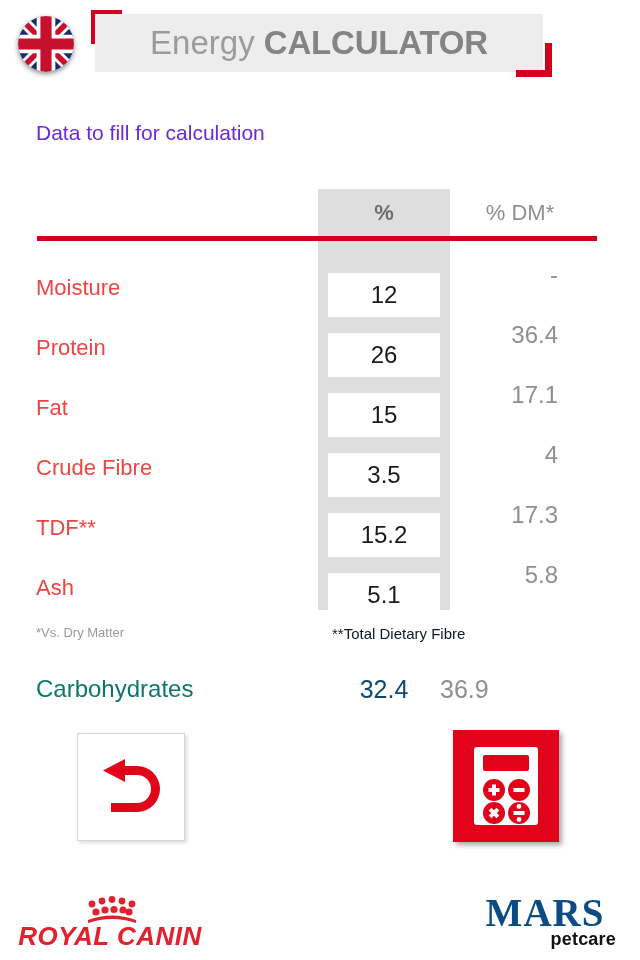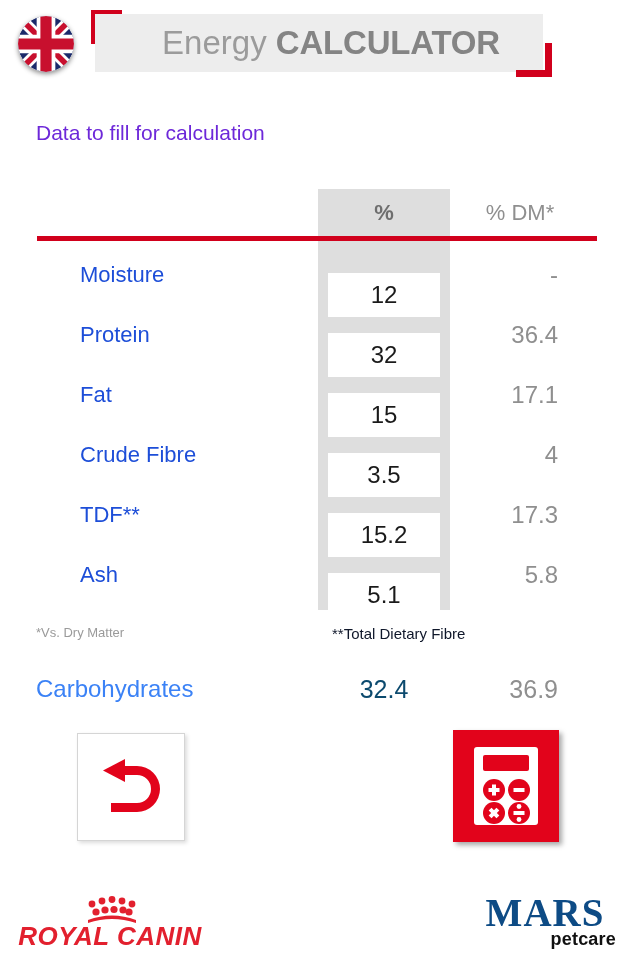--- a/index.html
+++ b/index.html
@@ -41,21 +41,20 @@
   #title-text {
     position: absolute;
     left: 0; top: 0;
     width: 448px; height: 58px;
     line-height: 58px;
     text-align: center;
     font-size: 33px;
     white-space: nowrap;
     color: #9b9b9b;
     font-weight: 300;
-    padding-left: 12px;
   }
   #title-text .strong {
     font-weight: bold;
     color: #848484;
     letter-spacing: -0.2px;
   }
   
   .bracket { position: absolute; background: #d1001c; }
   #br-tl-h { left: 91px; top: 10px;  width: 31px; height: 7px; }
   #br-tl-v { left: 91px; top: 10px;  width: 7px;  height: 34px; }
@@ -106,27 +105,26 @@
   }
 
   .row {
     position: absolute;
     left: 0;
     width: 640px;
     height: 60px;
   }
   .row-label {
     position: absolute;
-    left: 36px; top: 0;
+    left: 36px; top: 13px;
     height: 60px;
     line-height: 60px;
     font-size: 22px;
-    color: #1d4ed8;
-    white-space: nowrap;
-    margin-left: 44px;
+    color: #ef4444;
+    white-space: nowrap;
   }
   .row-input {
     position: absolute;
     left: 328px; top: 8px;
     width: 112px; height: 44px;
     background: #ffffff;
     box-sizing: border-box;
     text-align: center;
     line-height: 44px;
     font-size: 24px;
@@ -157,31 +155,31 @@
     font-size: 15px;
     color: #0f172a;
     white-space: nowrap;
   }
 
   
   #carb-row { position: absolute; left: 0; top: 665px; width: 640px; height: 48px; }
   #carb-label {
     position: absolute; left: 36px; top: 0;
     height: 48px; line-height: 48px;
-    font-size: 24px; color: #3b82f6; white-space: nowrap;
+    font-size: 24px; color: #0f766e; white-space: nowrap;
   }
   #carb-pct {
     position: absolute; left: 318px; top: 0;
     width: 132px; height: 48px; line-height: 48px;
     text-align: center; font-size: 25px; color: #0c4a6e;
   }
   #carb-dm {
     position: absolute; left: 440px; top: 0;
     width: 118px; height: 48px; line-height: 48px;
-    text-align: right; font-size: 25px; color: #8f8f8f;
+    text-align: left; font-size: 25px; color: #8f8f8f;
   }
 
   
   #back-button {
     position: absolute;
     left: 77px; top: 733px;
     width: 108px; height: 108px;
     background: #ffffff;
     border: 1px solid #d5d5d5;
     box-sizing: border-box;
@@ -275,21 +273,21 @@
 <div id="red-rule"></div>
 
 <div class="row" style="top:245px">
   <div class="row-label">Moisture</div>
   <div class="row-input">12</div>
   <div class="row-dm">-</div>
 </div>
 
 <div class="row" style="top:305px">
   <div class="row-label">Protein</div>
-  <div class="row-input">32</div>
+  <div class="row-input">26</div>
   <div class="row-dm">36.4</div>
 </div>
 
 <div class="row" style="top:365px">
   <div class="row-label">Fat</div>
   <div class="row-input">15</div>
   <div class="row-dm">17.1</div>
 </div>
 
 <div class="row" style="top:425px">

